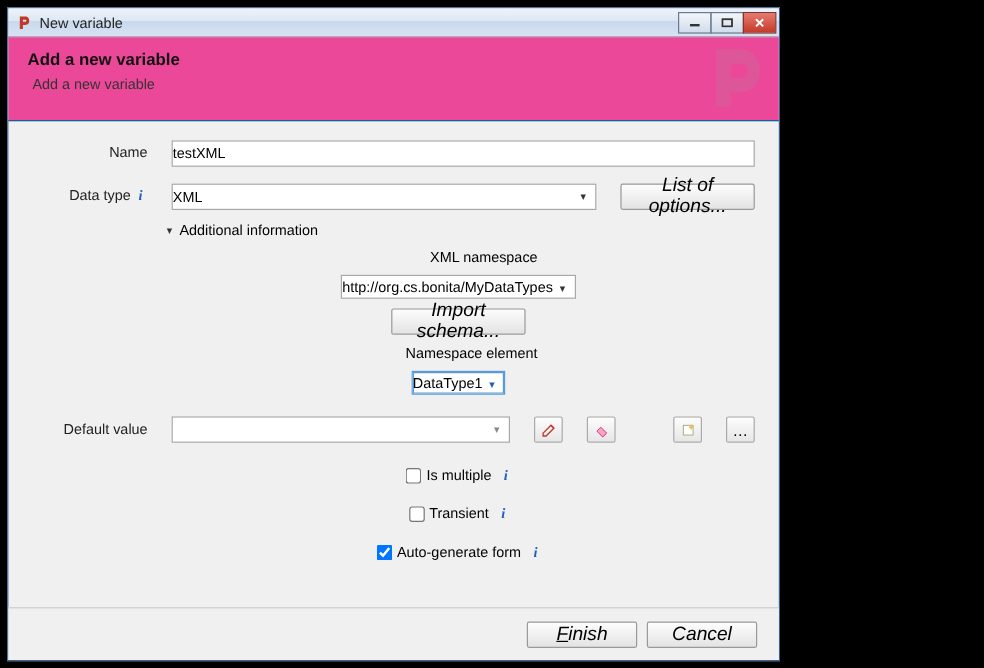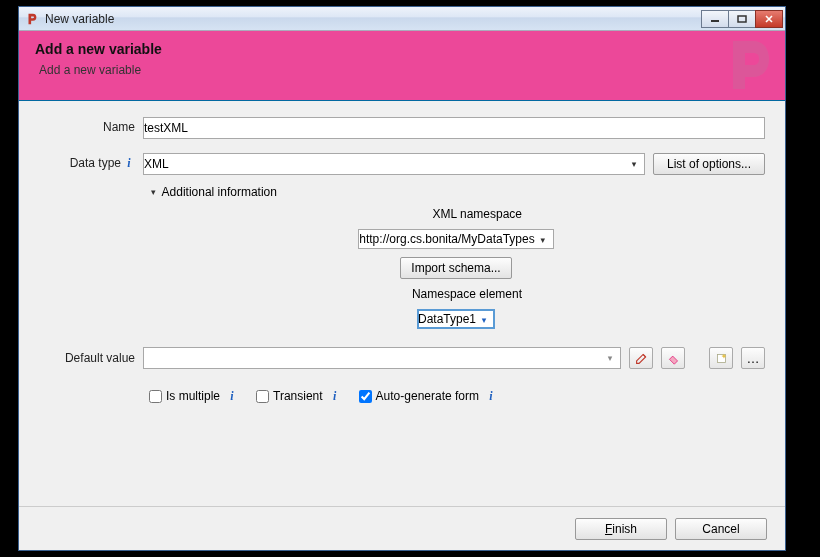--- a/index.html
+++ b/index.html
@@ -7,25 +7,24 @@
   font-family: "Segoe UI", Tahoma, sans-serif;
   font-size: 12px;
   background: #000;
   width: 820px;
   height: 557px;
   overflow: hidden;
 }
 .window {
   position: absolute;
   left: 6px; top: 6px;
-  width: 768px; height: 545px;
+  width: 644px; height: 545px;
   background: #f0f0f0;
   border: 1px solid #3a6090;
   box-shadow: 0 0 0 5px rgba(0,0,0,1);
-  margin-left: 12px;
 }
 .titlebar {
   height: 24px;
   background: linear-gradient(to bottom, #eef3fa 0%, #dde7f5 45%, #c9d8ec 46%, #d6e3f3 100%);
   border-bottom: 1px solid #aab;
   display: flex;
   align-items: center;
   padding: 0 2px 0 6px;
   gap: 6px;
 }
@@ -77,21 +76,21 @@
   width: 64px; height: 64px;
   opacity: 0.18;
 }
 .form-area {
   padding: 16px 20px 12px 20px;
 }
 .row {
   display: flex;
   align-items: flex-start;
   margin-bottom: 8px;
-  gap: 8px;
+  gap: 20px;
 }
 .row .lbl {
   width: 96px;
   text-align: right;
   color: #222;
   padding-top: 3px;
   font-size: 12px;
   flex-shrink: 0;
 }
 .info-i {
@@ -135,28 +134,29 @@
   position: absolute;
   right: 2px; top: 2px;
   width: 16px; height: 16px;
   display: flex; align-items: center; justify-content: center;
   font-size: 9px;
   color: #333;
 }
 .btn {
   border: 1px solid #999;
   background: linear-gradient(to bottom, #fdfdfd, #e3e3e3);
-  font-size: 12px;
+  font-size: 16px;
   padding: 2px 10px;
   height: 22px;
   display: inline-flex;
   align-items: center;
   justify-content: center;
   min-width: 40px;
   border-radius: 2px;
+  font-style: italic;
 }
 .btn.wide-right { width: 112px; justify-content: center; }
 .expander {
   display: flex;
   align-items: center;
   gap: 6px;
   font-size: 12px;
   margin-left: 4px;
 }
 .expander .tri {
@@ -201,20 +201,21 @@
   align-items: center; justify-content: center;
   border-radius: 2px;
   font-size: 11px;
 }
 .checks-row {
   display: flex;
   align-items: center;
   gap: 18px;
   margin-left: 110px;
   margin-top: 20px;
+  flex-direction: column;
 }
 .chk {
   display: inline-flex;
   align-items: center;
   gap: 4px;
   font-size: 12px;
 }
 .chk input { width: 13px; height: 13px; }
 .footer {
   position: absolute;

